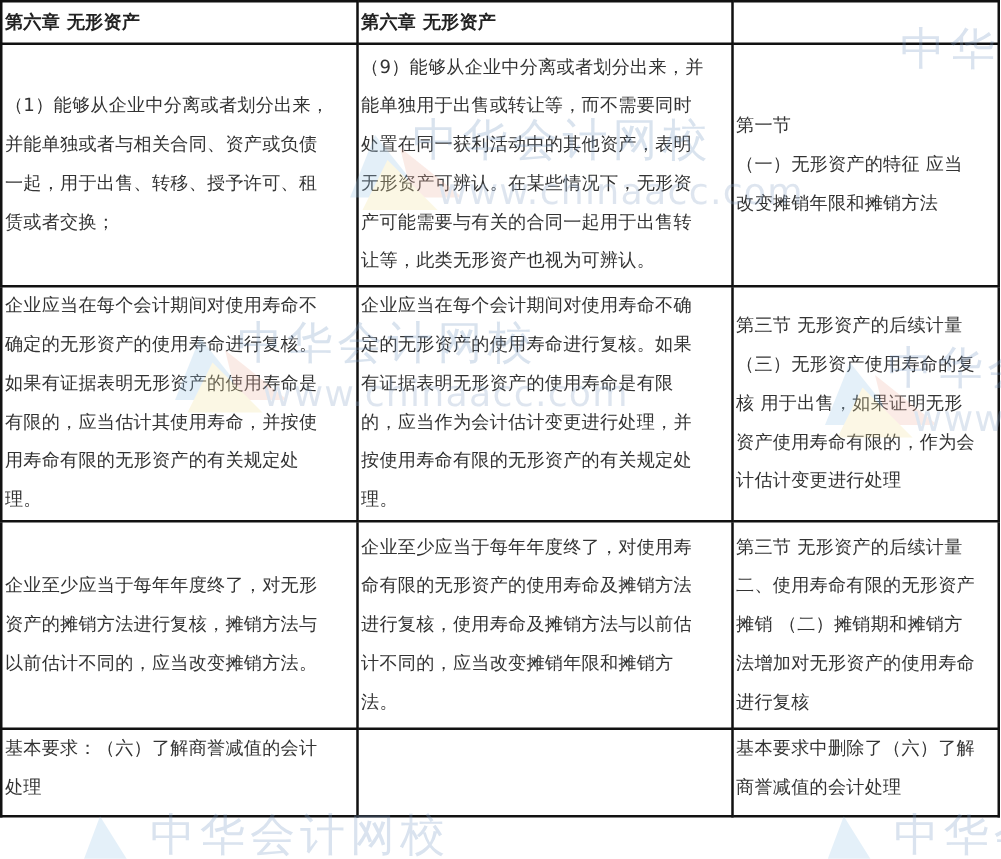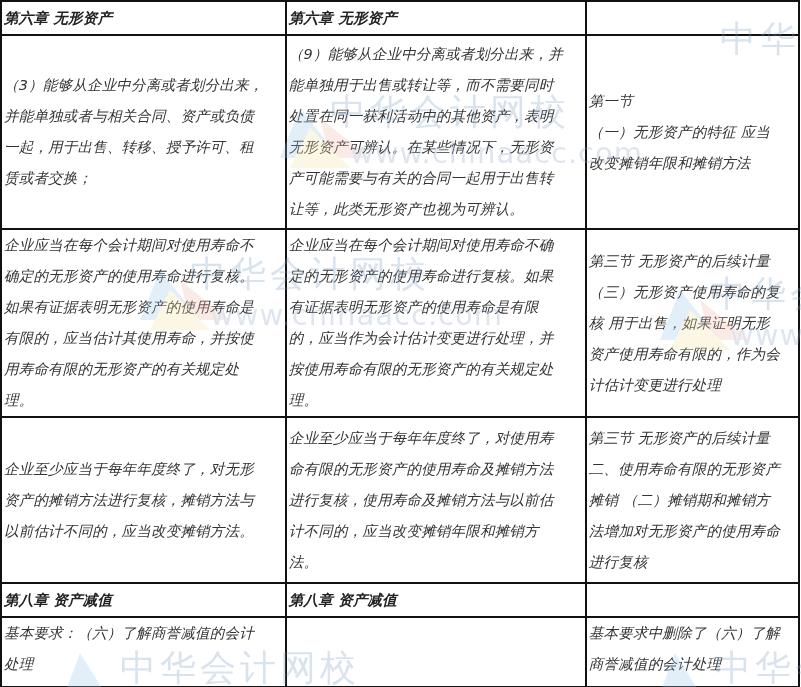--- a/index.html
+++ b/index.html
@@ -24,21 +24,20 @@
       width: 800px;
     }
     .doc-table td {
       border: 2px solid #111111;
       padding: 0 18px 0 2px;
       vertical-align: middle;
       font-size: 14.5px;
       line-height: 31px;
       word-break: break-all;
       letter-spacing: 0.2px;
-      font-style: italic;
     }
     .doc-table td.chapter {
       font-weight: bold;
       color: #222222;
       line-height: 30px;
     }
     .doc-table td.top {
       vertical-align: top;
     }
     .col1 { width: 282px; }
@@ -78,39 +77,34 @@
     <col class="col2">
     <col class="col3">
   </colgroup>
   <tbody>
     <tr style="height:34px;">
       <td class="chapter">第六章 无形资产</td>
       <td class="chapter">第六章 无形资产</td>
       <td class="chapter"></td>
     </tr>
     <tr style="height:194px;">
-      <td>（3）能够从企业中分离或者划分出来，并能单独或者与相关合同、资产或负债一起，用于出售、转移、授予许可、租赁或者交换；</td>
+      <td>（1）能够从企业中分离或者划分出来，并能单独或者与相关合同、资产或负债一起，用于出售、转移、授予许可、租赁或者交换；</td>
       <td>（9）能够从企业中分离或者划分出来，并能单独用于出售或转让等，而不需要同时处置在同一获利活动中的其他资产，表明无形资产可辨认。在某些情况下，无形资产可能需要与有关的合同一起用于出售转让等，此类无形资产也视为可辨认。</td>
       <td style="white-space:pre-line;">第一节
 （一）无形资产的特征 应当改变摊销年限和摊销方法</td>
     </tr>
     <tr style="height:136px;">
       <td>企业应当在每个会计期间对使用寿命不确定的无形资产的使用寿命进行复核。如果有证据表明无形资产的使用寿命是有限的，应当估计其使用寿命，并按使用寿命有限的无形资产的有关规定处理。</td>
       <td>企业应当在每个会计期间对使用寿命不确定的无形资产的使用寿命进行复核。如果有证据表明无形资产的使用寿命是有限的，应当作为会计估计变更进行处理，并按使用寿命有限的无形资产的有关规定处理。</td>
       <td>第三节 无形资产的后续计量（三）无形资产使用寿命的复核 用于出售，如果证明无形资产使用寿命有限的，作为会计估计变更进行处理</td>
     </tr>
     <tr style="height:166px;">
       <td>企业至少应当于每年年度终了，对无形资产的摊销方法进行复核，摊销方法与以前估计不同的，应当改变摊销方法。</td>
       <td>企业至少应当于每年年度终了，对使用寿命有限的无形资产的使用寿命及摊销方法进行复核，使用寿命及摊销方法与以前估计不同的，应当改变摊销年限和摊销方法。</td>
       <td>第三节 无形资产的后续计量二、使用寿命有限的无形资产摊销 （二）摊销期和摊销方法增加对无形资产的使用寿命进行复核</td>
-    </tr>
-    <tr style="height:34px;">
-      <td class="chapter">第八章 资产减值</td>
-      <td class="chapter">第八章 资产减值</td>
-      <td class="chapter"></td>
     </tr>
     <tr style="height:70px;">
       <td class="top">基本要求：（六）了解商誉减值的会计处理</td>
       <td class="top"></td>
       <td class="top">基本要求中删除了（六）了解商誉减值的会计处理</td>
     </tr>
   </tbody>
 </table>
 
 <div class="watermark" style="left:270px; top:88px; width:330px; height:90px;">

